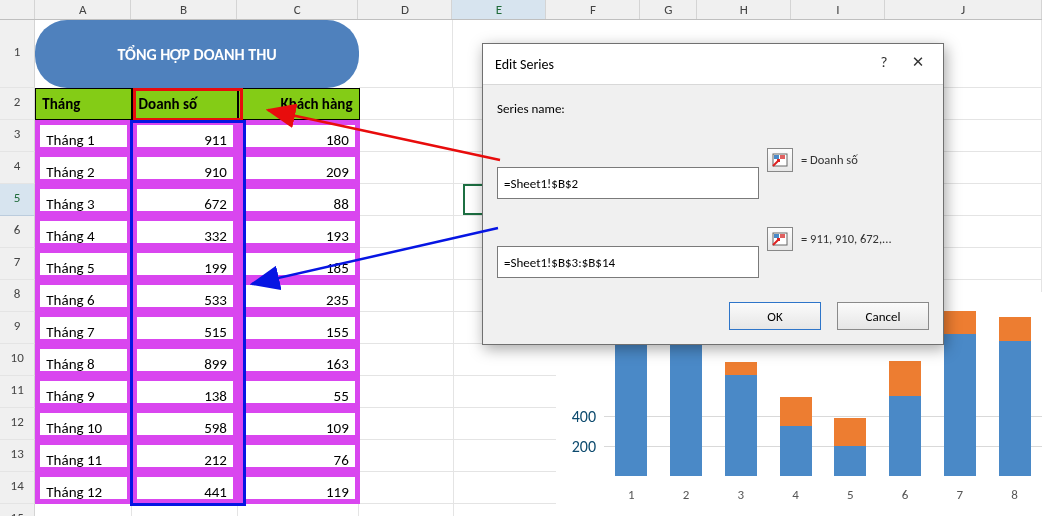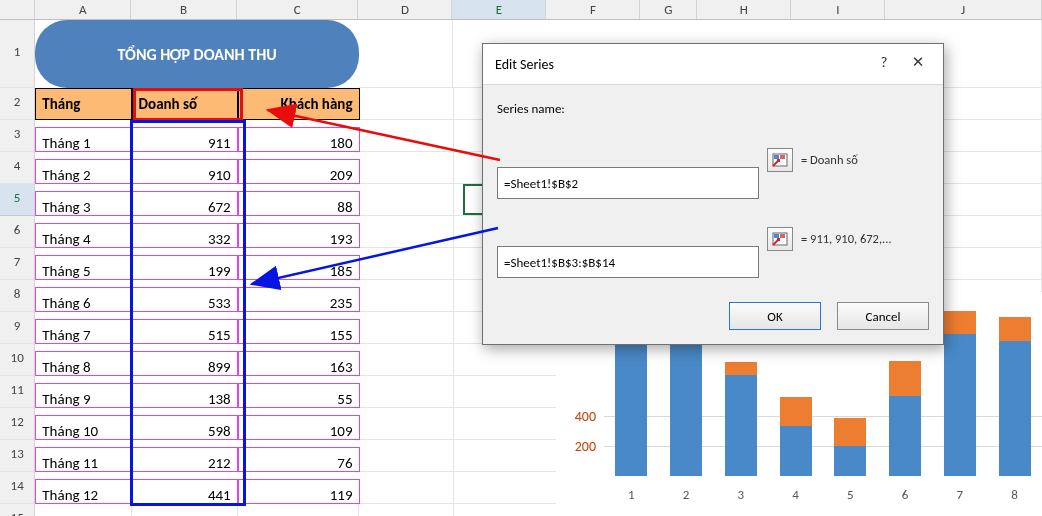--- a/index.html
+++ b/index.html
@@ -61,25 +61,24 @@
     text-align: center;
     display: flex;
     align-items: center;
     justify-content: center;
     height: 68px;
     border-radius: 32px;
   }
   .thead {
     font-weight: bold;
     border: 1px solid #000;
-    background: #fdba74;
+    background: #84cc16;
   }
   .data-cell {
-    border: 1px solid #d946ef;
-    margin-top: 7px;
+    border: 5px solid #d946ef;
   }
   .data-cell.right { text-align: right; }
 
   .redbox {
     position: absolute;
     border: 3px solid #e80c0c;
     pointer-events: none;
   }
   .bluebox {
     position: absolute;
@@ -178,21 +177,21 @@
   }
   .chart .plot {
     position: absolute; left: 48px; top: 4px; right: 0; bottom: 40px;
   }
   .chart .gridline {
     position: absolute; left: 0; right: 0;
     border-top: 1px solid #d9d9d9;
   }
   .chart .ylab {
     position: absolute; left: -42px; width: 34px;
-    text-align: right; font-size: 14px; color: #c2410c;
+    text-align: right; font-size: 16px; color: #0c4a6e;
     transform: translateY(-50%);
   }
   .bars {
     position: absolute; left: 0; right: 0; bottom: 0;
     display: flex; justify-content: space-around;
     height: 100%;
     align-items: flex-end;
   }
   .barcol {
     width: 32px;

